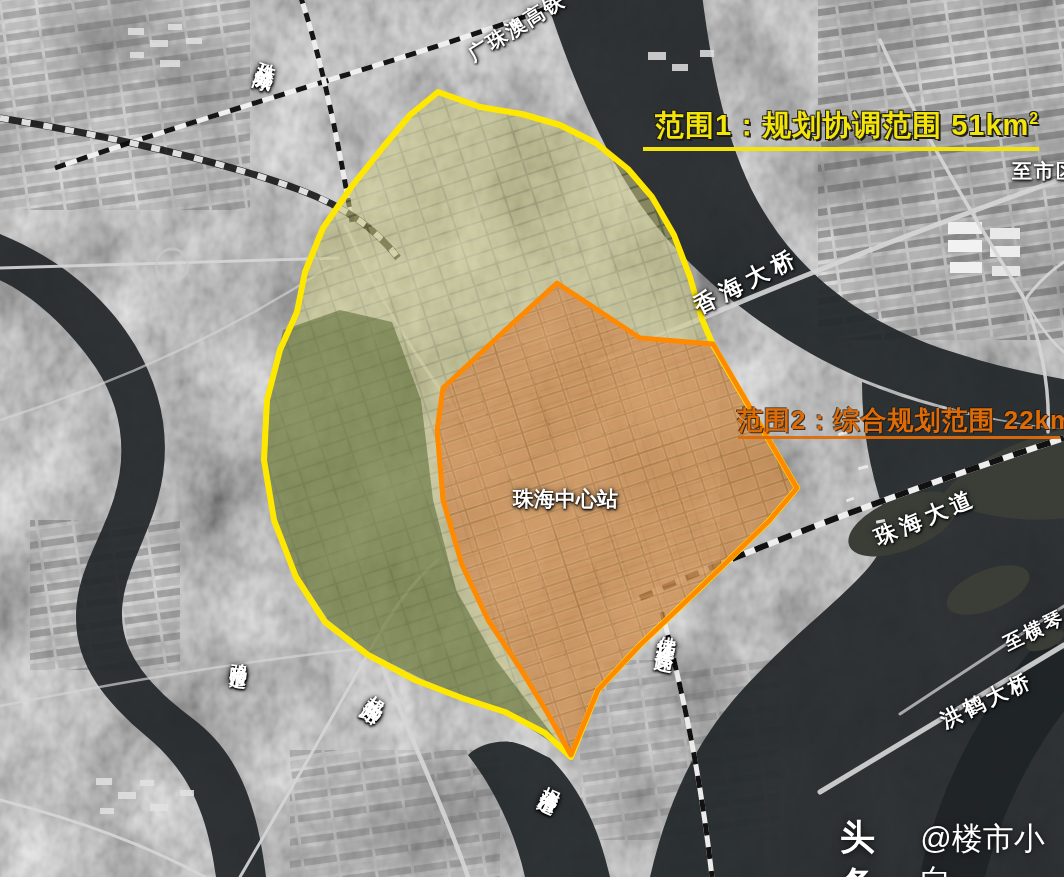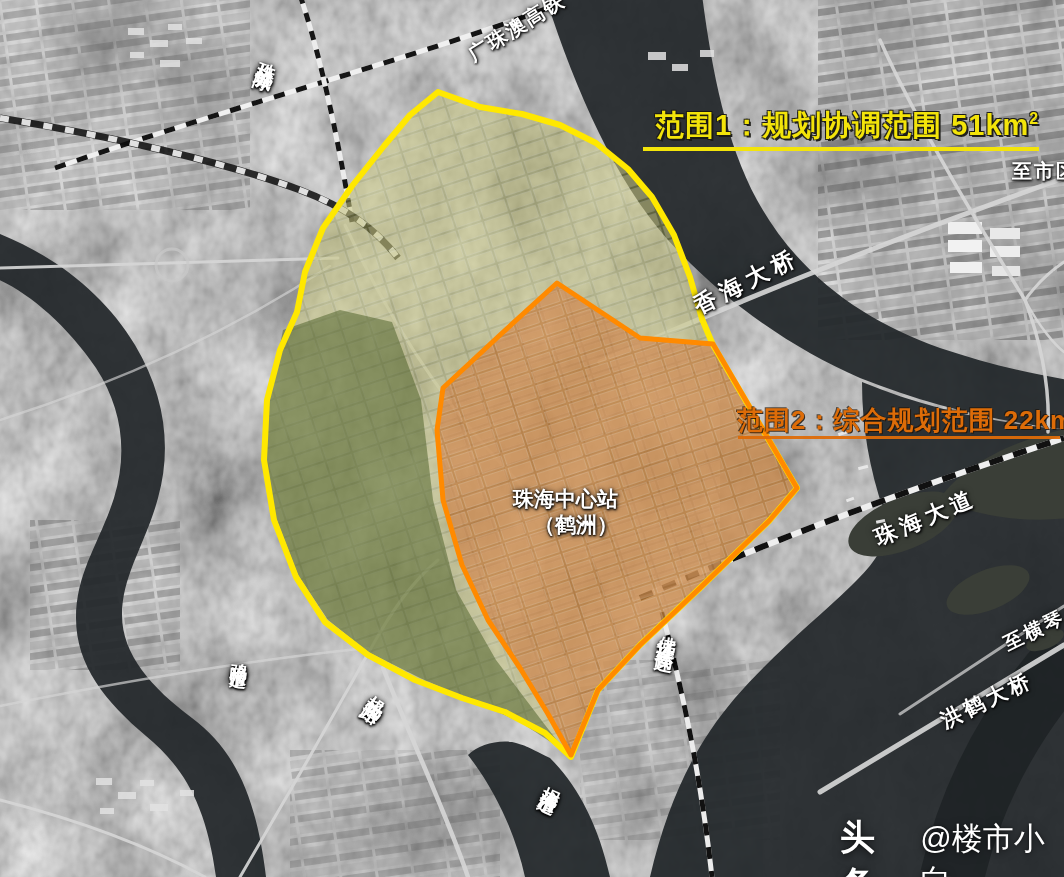--- a/index.html
+++ b/index.html
@@ -178,21 +178,20 @@
     <span>范围2：综合规划范围 22km</span>
   </div>
   <div id="scope2-underline"></div>
 
   <div class="label" style="left:695px;top:292px;font-size:23px;letter-spacing:6px;transform:rotate(-27deg);transform-origin:left center;">香海大桥</div>
 
   <div class="label" style="left:1012px;top:158px;font-size:20px;letter-spacing:2px;">至市区</div>
 
   <div class="label" id="station">
     <div>珠海中心站</div>
-    <div>（鹤洲）</div>
   </div>
 
   <div class="label" style="left:876px;top:524px;font-size:22px;letter-spacing:5px;transform:rotate(-23deg);transform-origin:left center;">珠海大道</div>
 
   <div class="label" style="left:1005px;top:632px;font-size:19px;letter-spacing:3px;transform:rotate(-26deg);transform-origin:left center;">至横琴</div>
 
   <div class="label" style="left:942px;top:708px;font-size:21px;letter-spacing:4px;transform:rotate(-26deg);transform-origin:left center;">洪鹤大桥</div>
 
   <div class="label vert" style="left:658px;top:622px;font-size:19px;letter-spacing:4px;transform:rotate(10deg);transform-origin:top center;">佛江珠高速</div>
 

